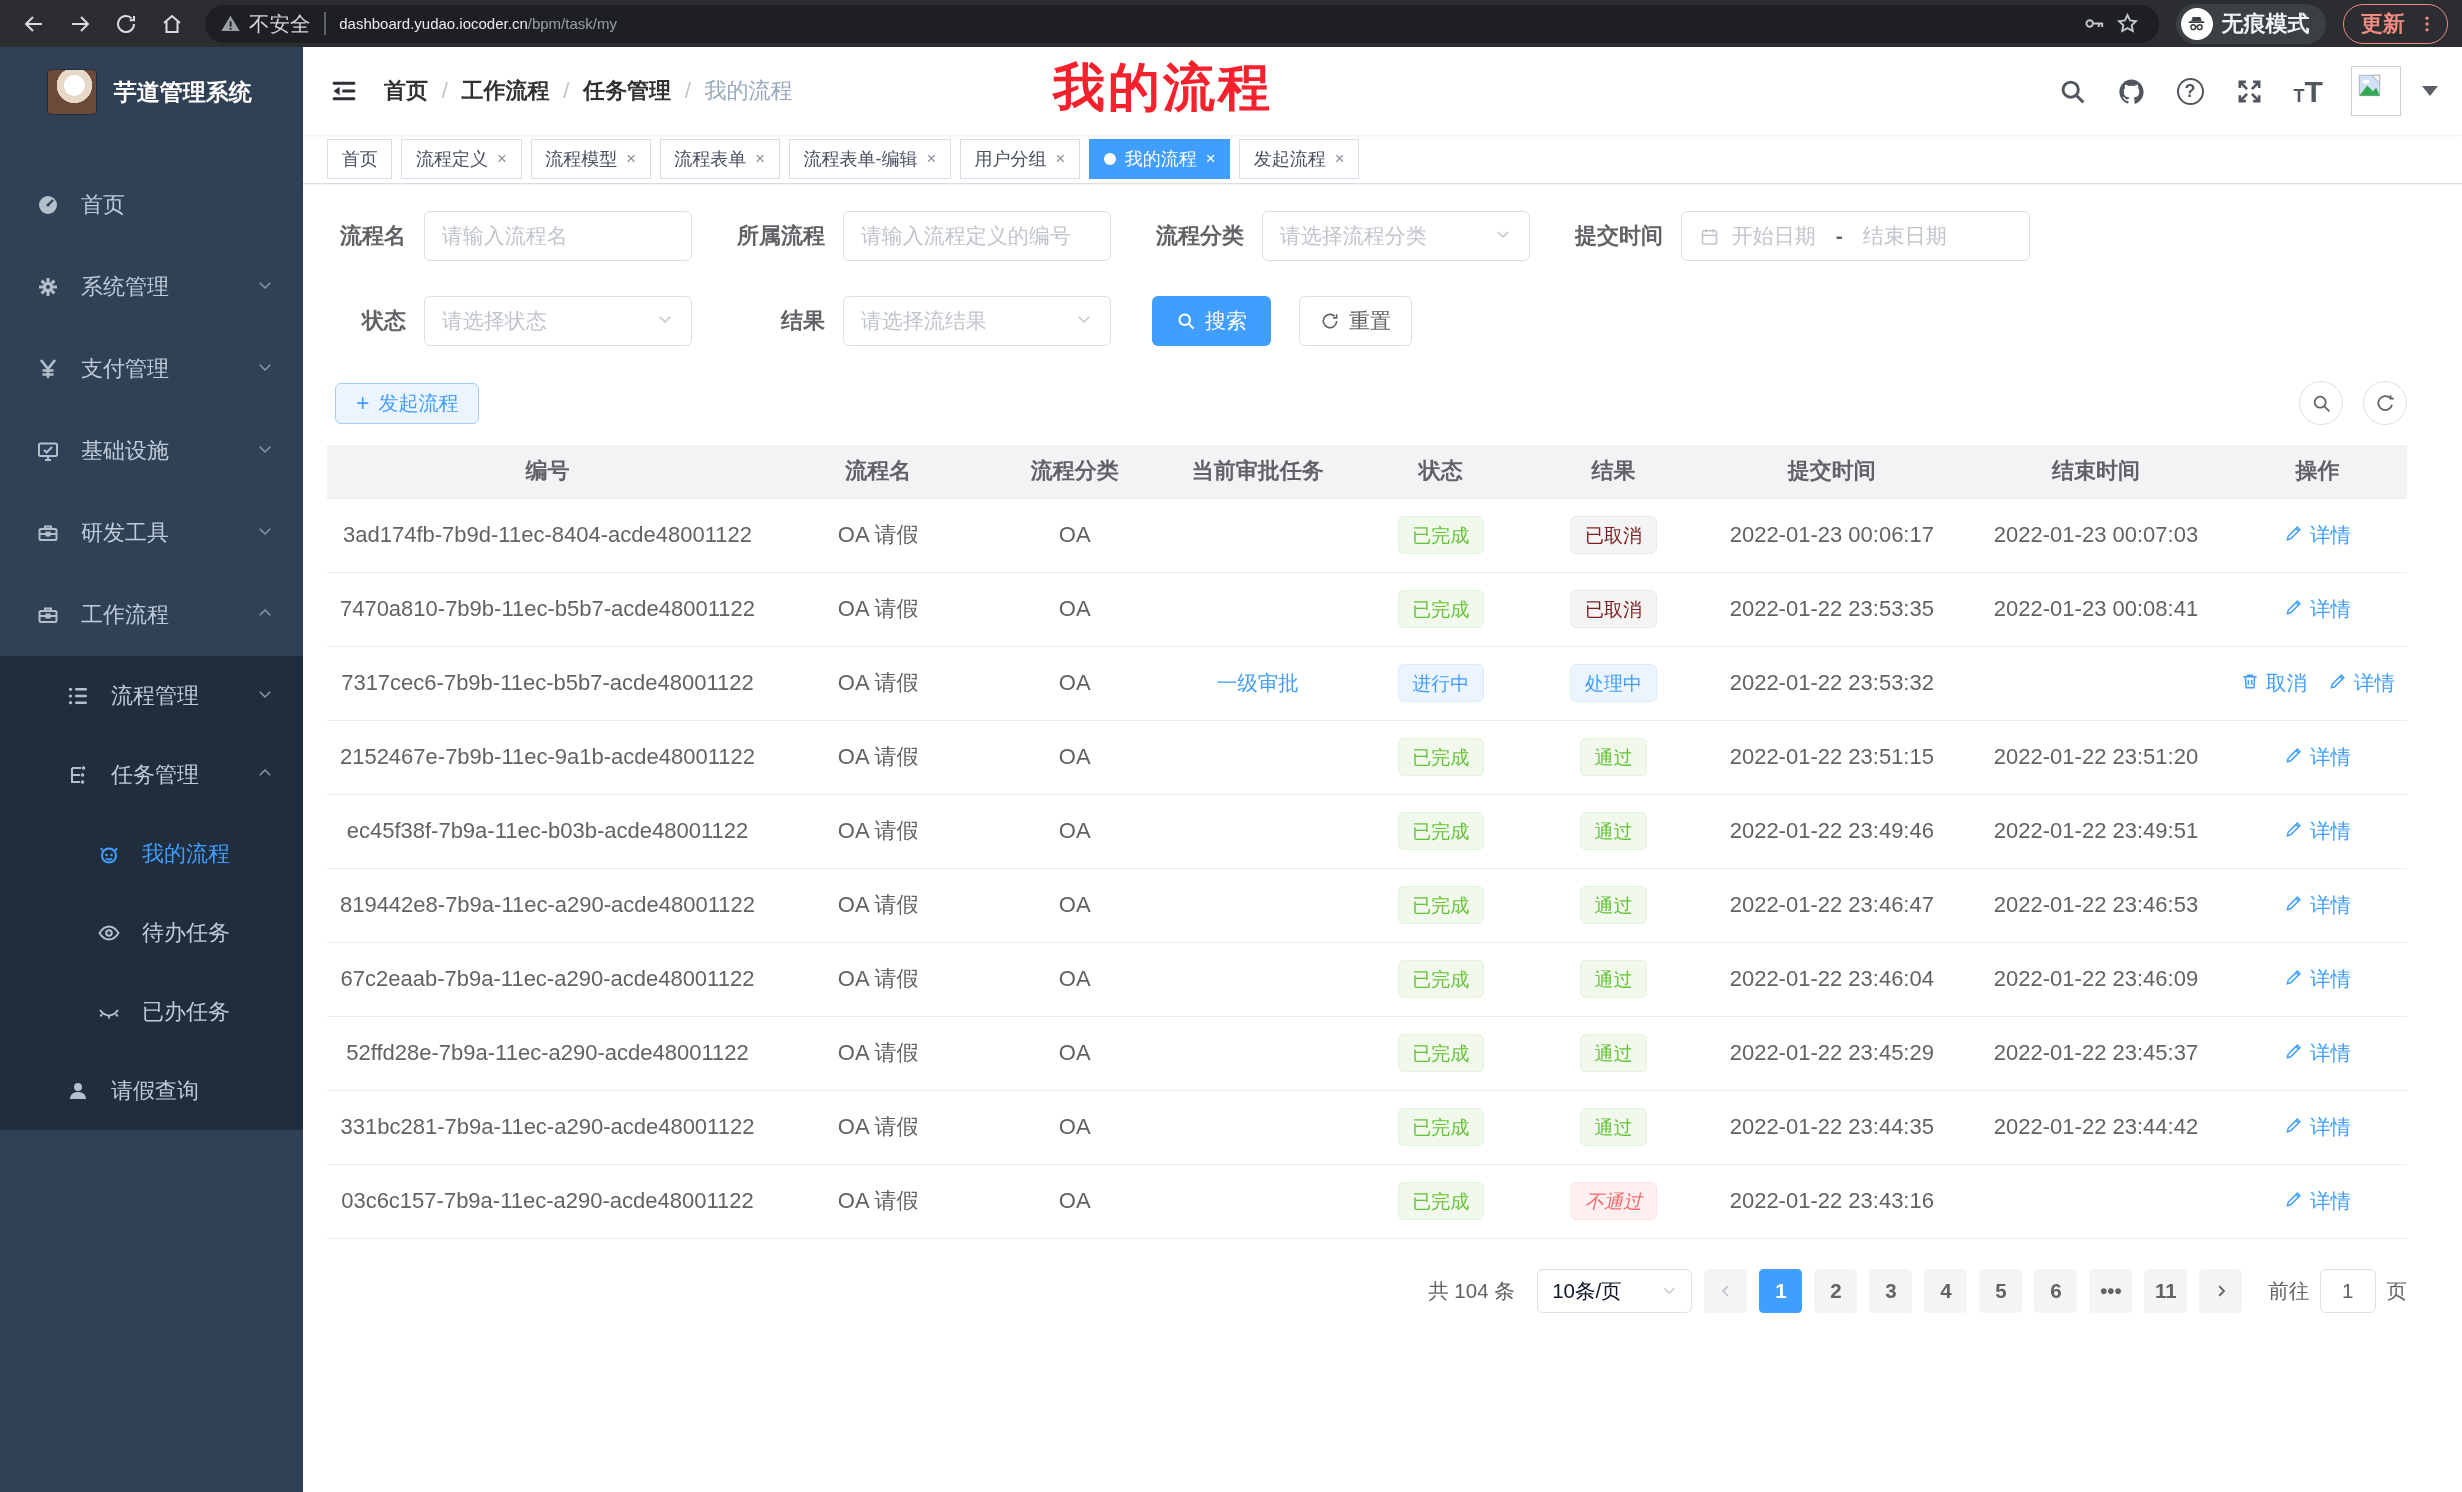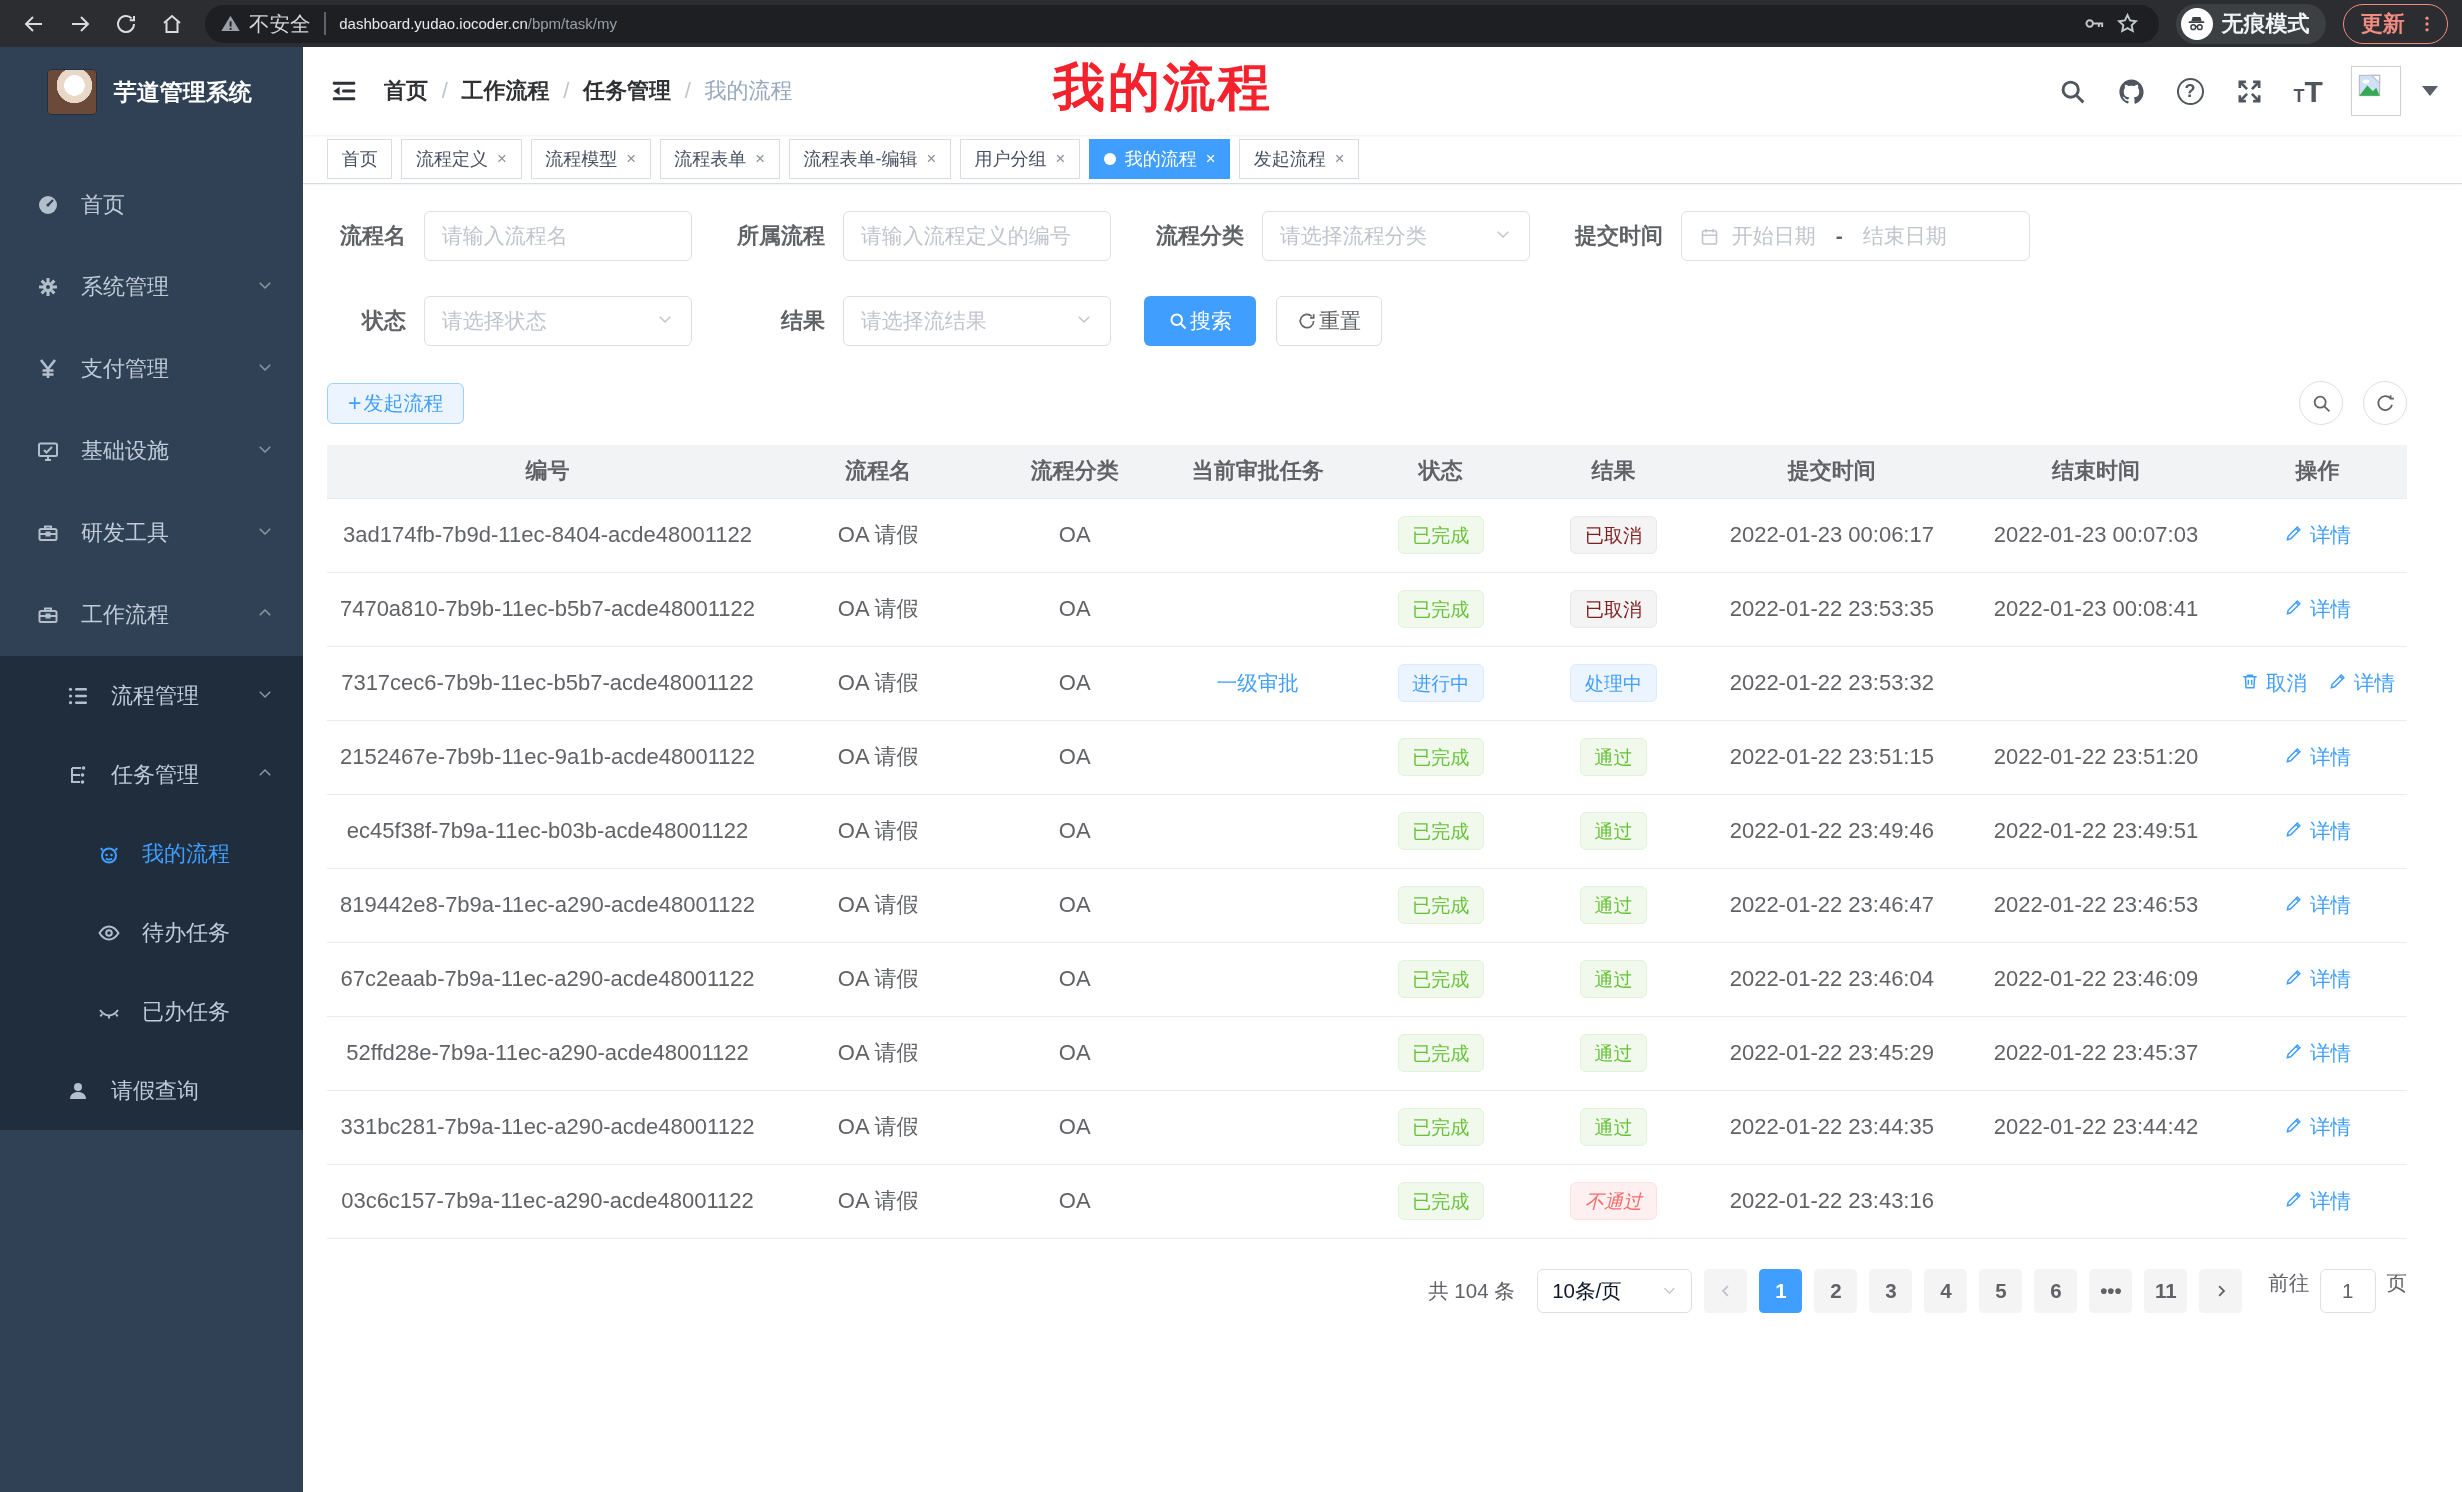--- a/index.html
+++ b/index.html
@@ -84,21 +84,21 @@
   .f-box { height:50px; border:0.8px solid #dcdfe6; border-radius:6px; background:#fff; display:flex; align-items:center; padding:0 16.7px; color:#c0c4cc; font-size:21px; cursor:text; }
   .f-box .ph { color:#c0c4cc; white-space:nowrap; overflow:hidden; }
   .f-box .sel-arrow { margin-left:auto; color:#c0c4cc; }
   .f-box .sel-arrow svg { width:18px; height:18px; }
   .f-box.w-input { width:268px; }
   .f-box.w-date { width:349px; }
   .f-gap { width:33px; flex:0 0 auto; }
   .cal-ic { color:#c0c4cc; margin-right:12px; display:flex; }
   .cal-ic svg { width:21px; height:21px; }
   .date-sep { margin:0 20px; color:#606266; font-weight:700; }
-  .btn { height:50px; border-radius:6px; display:inline-flex; align-items:center; justify-content:center; gap:2px; font-size:21px; cursor:pointer; border:0.8px solid transparent; white-space:nowrap; }
+  .btn { height:50px; border-radius:6px; display:inline-flex; align-items:center; justify-content:center; gap:9px; font-size:21px; cursor:pointer; border:0.8px solid transparent; white-space:nowrap;margin-left:8px; }
   .btn svg { width:20px; height:20px; }
   .btn-primary { background:#409eff; color:#fff; padding:0 23px; }
   .btn-plain { background:#fff; color:#606266; border-color:#dcdfe6; padding:0 20px; }
   .btn-soft { background:#ecf5ff; color:#409eff; border-color:#a0cfff; padding:0 20px; height:41px; font-size:20px; }
 
   
   .toolbar { display:flex; align-items:center; margin:7.6px 0 20px; }
   .tool-right { margin-left:auto; display:flex; gap:20px; }
   .circle-btn { width:44px; height:44px; border-radius:50%; border:0.8px solid #dcdfe6; background:#fff; display:flex; align-items:center; justify-content:center; color:#5f6368; cursor:pointer; }
   .circle-btn svg { width:21px; height:21px; }
@@ -119,21 +119,21 @@
 
   
   .pager { display:flex; align-items:center; justify-content:flex-end; margin-top:30px; gap:12px; font-size:20.5px; color:#606266; }
   .pg-total { margin-right:10.7px; }
   .pg-size { width:155px; height:44px; border:0.8px solid #dcdfe6; border-radius:6px; display:flex; align-items:center; justify-content:space-between; padding:0 13.7px; color:#0f172a; cursor:pointer; }
   .pg-size svg { width:16.7px; height:16.7px; color:#c0c4cc; }
   .pg-btn { min-width:43px; height:44px; padding:0 6px; border-radius:4.6px; background:#f4f4f5; color:#606266; font-weight:700; display:flex; align-items:center; justify-content:center; cursor:pointer; }
   .pg-btn.active { background:#409eff; color:#fff; }
   .pg-btn.nav svg { width:18px; height:18px; }
   .pg-btn.disabled { color:#c0c4cc; }
-  .pg-goto { display:flex; gap:10.7px; margin-left:13.7px; }
+  .pg-goto { display:flex; align-items:center; gap:10.7px; margin-left:13.7px; }
   .pg-input { width:56px; height:44px; border:0.8px solid #dcdfe6; border-radius:6px; display:flex; align-items:center; justify-content:center; color:#606266; }
 </style>
 </head>
 <body>
 
 <div class="chrome">
   <span class="navbtn">
       <svg viewBox="0 0 24 24" fill="none" stroke="currentColor" stroke-width="2">
         <path d="M20 12H5M11 5l-7 7 7 7"></path>
       </svg>

